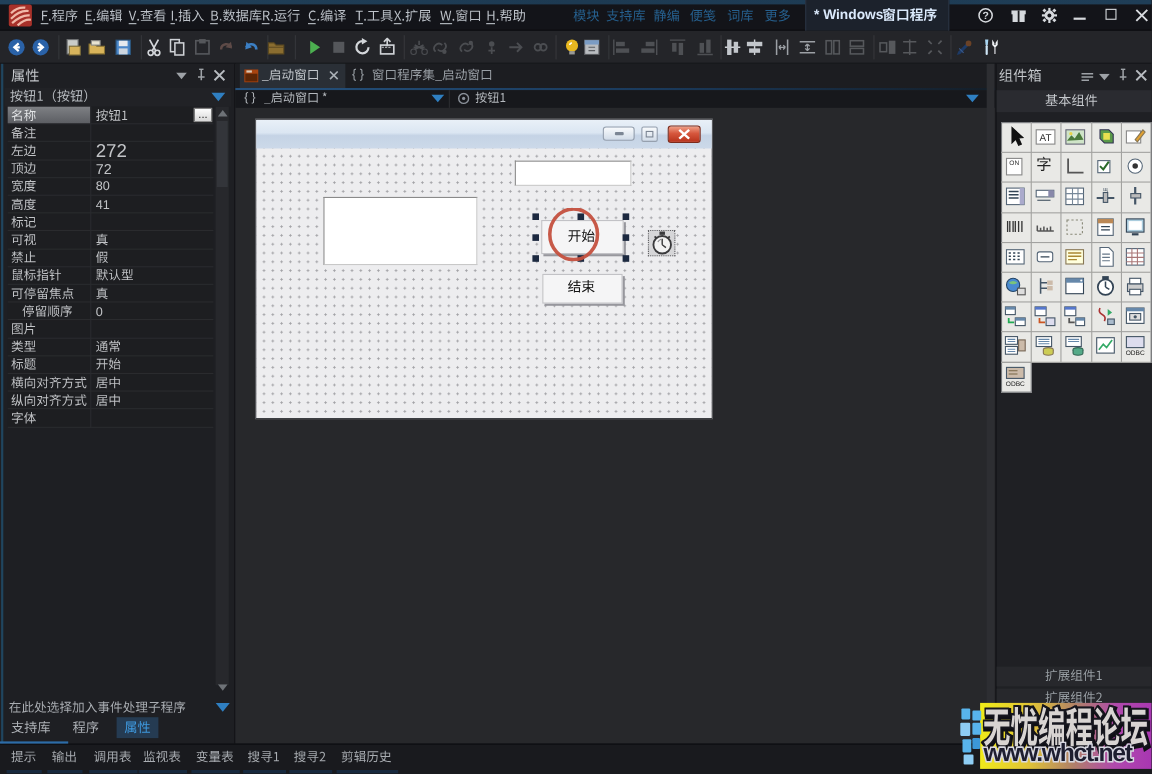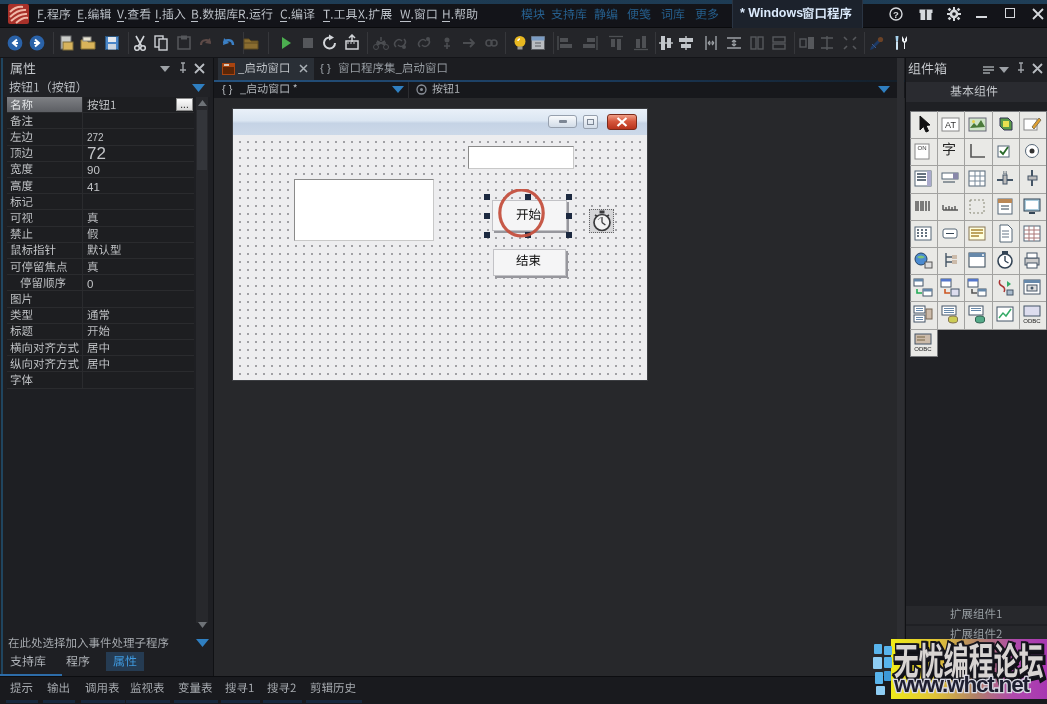--- a/index.html
+++ b/index.html
@@ -315,31 +315,31 @@
   </svg>
 <div class="ab" style="left:176px;top:98.0px;width:17px;height:13px;background:linear-gradient(#fdfdfd,#d8d8d8);border:1px solid #8a8a8a;color:#222;font-size:10px;text-align:center;line-height:11px">...</div>
 <div class="ab" style="left:7px;top:128.4px;width:187px;height:1px;background:#2a2b2e"></div>
 <svg style="position:absolute;left:10px;top:114.7px;overflow:visible" width="23" height="14.4">
     <path transform="translate(0 10.1)" d="M7.9 -7.9C7.3 -7.3 6.6 -6.8 5.7 -6.4C4.9 -6.8 4.3 -7.2 3.8 -7.8L3.9 -7.9ZM4.2 -9.7C3.7 -8.7 2.5 -7.5 0.9 -6.8C1.1 -6.6 1.3 -6.3 1.5 -6.1C2.1 -6.5 2.7 -6.8 3.2 -7.2C3.6 -6.8 4.2 -6.3 4.8 -6C3.4 -5.4 1.8 -5 0.3 -4.8C0.5 -4.6 0.7 -4.2 0.7 -4C2.4 -4.2 4.2 -4.7 5.7 -5.5C7.2 -4.8 8.9 -4.3 10.6 -4.1C10.8 -4.4 11 -4.7 11.2 -4.9C9.6 -5.1 8 -5.4 6.6 -6C7.7 -6.6 8.7 -7.4 9.3 -8.4L8.7 -8.7L8.6 -8.7H4.6C4.8 -8.9 5 -9.2 5.2 -9.5ZM2.9 -1.5H5.3V-0.2H2.9ZM2.9 -2.2V-3.3H5.3V-2.2ZM8.6 -1.5V-0.2H6.2V-1.5ZM8.6 -2.2H6.2V-3.3H8.6ZM2 -4.1V0.9H2.9V0.6H8.6V0.9H9.5V-4.1Z M12.6 -8.9C13.3 -8.5 14.3 -8 14.8 -7.6L15.3 -8.3C14.8 -8.7 13.8 -9.2 13.1 -9.5ZM12 -5.7C12.7 -5.4 13.7 -4.8 14.1 -4.5L14.6 -5.2C14.1 -5.5 13.2 -6 12.5 -6.4ZM12.3 0.2 13 0.8C13.7 -0.3 14.5 -1.7 15.1 -2.9L14.5 -3.5C13.8 -2.2 12.9 -0.7 12.3 0.2ZM17.8 -9.4C18.2 -8.8 18.6 -8 18.8 -7.5L19.6 -7.8C19.4 -8.3 19 -9.1 18.6 -9.7ZM15.3 -7.5V-6.6H18.4V-4H15.8V-3.2H18.4V-0.3H15V0.6H22.6V-0.3H19.3V-3.2H21.9V-4H19.3V-6.6H22.3V-7.5Z" fill="#c2c4c7"></path>
   </svg>
 <div class="ab" style="left:7px;top:144.6px;width:187px;height:1px;background:#2a2b2e"></div>
 <svg style="position:absolute;left:10px;top:130.9px;overflow:visible" width="23" height="14.4">
     <path transform="translate(0 10.1)" d="M4.3 -9.7C4.2 -9 4 -8.3 3.9 -7.6H0.8V-6.8H3.7C3 -4.3 2 -2 0.3 -0.4C0.5 -0.3 0.8 0 0.9 0.2C2.3 -1 3.2 -2.7 3.9 -4.5V-3.7H6.4V-0.3H2.7V0.6H10.9V-0.3H7.3V-3.7H10.4V-4.5H3.9C4.2 -5.3 4.4 -6 4.6 -6.8H10.7V-7.6H4.8C4.9 -8.2 5 -8.9 5.2 -9.5Z M12.4 -9C13.1 -8.4 13.8 -7.6 14.2 -7L14.9 -7.6C14.5 -8.1 13.7 -8.9 13.1 -9.5ZM17.9 -9.5C17.8 -8.8 17.8 -8.2 17.8 -7.6H15.4V-6.8H17.7C17.5 -4.6 17 -2.7 15.1 -1.6C15.3 -1.5 15.6 -1.2 15.7 -1C17.8 -2.3 18.4 -4.3 18.6 -6.8H21.2C21 -3.5 20.9 -2.3 20.6 -2C20.5 -1.8 20.4 -1.8 20.1 -1.8C19.9 -1.8 19.2 -1.8 18.5 -1.9C18.7 -1.6 18.8 -1.3 18.8 -1C19.5 -1 20.1 -1 20.5 -1C20.9 -1 21.1 -1.1 21.4 -1.4C21.8 -1.9 21.9 -3.3 22.1 -7.2C22.1 -7.3 22.1 -7.6 22.1 -7.6H18.7C18.7 -8.2 18.8 -8.8 18.8 -9.5ZM14.4 -5.8H12V-4.9H13.5V-1.3C13 -1.1 12.4 -0.6 11.8 0.1L12.4 0.9C13 0.1 13.5 -0.6 13.9 -0.6C14.1 -0.6 14.5 -0.2 15 0.1C15.8 0.7 16.8 0.8 18.3 0.8C19.5 0.8 21.6 0.7 22.4 0.7C22.4 0.4 22.6 -0.1 22.7 -0.3C21.5 -0.2 19.8 -0.1 18.4 -0.1C17 -0.1 16 -0.1 15.2 -0.6C14.8 -0.9 14.6 -1.1 14.4 -1.3Z" fill="#c2c4c7"></path>
   </svg>
-<div class="ab" style="left:87px;top:130.9px;font-size:10px;line-height:14px;color:#c2c4c7">272</div>
+<div class="ab" style="left:87px;top:130.9px;font-size:17px;line-height:14px;color:#c2c4c7">272</div>
 <div class="ab" style="left:7px;top:160.8px;width:187px;height:1px;background:#2a2b2e"></div>
 <svg style="position:absolute;left:10px;top:147.1px;overflow:visible" width="23" height="14.4">
     <path transform="translate(0 10.1)" d="M7.6 -5.7V-3.4C7.6 -2.2 7.4 -0.7 4.6 0.2C4.7 0.4 5 0.7 5.1 0.9C8 -0.2 8.5 -1.9 8.5 -3.4V-5.7ZM8.1 -1C9 -0.4 10 0.4 10.5 0.9L11.1 0.3C10.6 -0.3 9.5 -1.1 8.7 -1.6ZM5.5 -7.2V-1.8H6.3V-6.4H9.8V-1.8H10.6V-7.2H8L8.4 -8.4H11.1V-9.2H5V-8.4H7.5C7.4 -8 7.3 -7.6 7.1 -7.2ZM0.5 -8.8V-8H2.4V-0.6C2.4 -0.4 2.3 -0.4 2.1 -0.3C1.9 -0.3 1.3 -0.3 0.6 -0.4C0.8 -0.1 0.9 0.3 0.9 0.5C1.9 0.5 2.4 0.5 2.8 0.3C3.1 0.2 3.2 -0.1 3.2 -0.6V-8H4.8V-8.8Z M12.4 -9C13.1 -8.4 13.8 -7.6 14.2 -7L14.9 -7.6C14.5 -8.1 13.7 -8.9 13.1 -9.5ZM17.9 -9.5C17.8 -8.8 17.8 -8.2 17.8 -7.6H15.4V-6.8H17.7C17.5 -4.6 17 -2.7 15.1 -1.6C15.3 -1.5 15.6 -1.2 15.7 -1C17.8 -2.3 18.4 -4.3 18.6 -6.8H21.2C21 -3.5 20.9 -2.3 20.6 -2C20.5 -1.8 20.4 -1.8 20.1 -1.8C19.9 -1.8 19.2 -1.8 18.5 -1.9C18.7 -1.6 18.8 -1.3 18.8 -1C19.5 -1 20.1 -1 20.5 -1C20.9 -1 21.1 -1.1 21.4 -1.4C21.8 -1.9 21.9 -3.3 22.1 -7.2C22.1 -7.3 22.1 -7.6 22.1 -7.6H18.7C18.7 -8.2 18.8 -8.8 18.8 -9.5ZM14.4 -5.8H12V-4.9H13.5V-1.3C13 -1.1 12.4 -0.6 11.8 0.1L12.4 0.9C13 0.1 13.5 -0.6 13.9 -0.6C14.1 -0.6 14.5 -0.2 15 0.1C15.8 0.7 16.8 0.8 18.3 0.8C19.5 0.8 21.6 0.7 22.4 0.7C22.4 0.4 22.6 -0.1 22.7 -0.3C21.5 -0.2 19.8 -0.1 18.4 -0.1C17 -0.1 16 -0.1 15.2 -0.6C14.8 -0.9 14.6 -1.1 14.4 -1.3Z" fill="#c2c4c7"></path>
   </svg>
-<div class="ab" style="left:87px;top:147.1px;font-size:17px;line-height:14px;color:#c2c4c7">72</div>
+<div class="ab" style="left:87px;top:147.1px;font-size:13px;line-height:14px;color:#c2c4c7">72</div>
 <div class="ab" style="left:7px;top:177.0px;width:187px;height:1px;background:#2a2b2e"></div>
 <svg style="position:absolute;left:10px;top:163.3px;overflow:visible" width="23" height="14.4">
     <path transform="translate(0 10.1)" d="M6 -2.2V-0.3C6 0.5 6.3 0.8 7.5 0.8C7.8 0.8 9.4 0.8 9.6 0.8C10.7 0.8 10.9 0.4 11.1 -1.4C10.8 -1.4 10.5 -1.6 10.3 -1.7C10.2 -0.2 10.1 0 9.6 0C9.2 0 7.8 0 7.6 0C7 0 6.9 -0 6.9 -0.3V-2.2ZM5.1 -3.6V-2.7C5.1 -1.8 4.7 -0.5 0.5 0.4C0.7 0.6 1 0.9 1.1 1.1C5.5 0.1 6 -1.5 6 -2.7V-3.6ZM2.3 -4.8V-1.2H3.2V-4H8.3V-1.2H9.2V-4.8ZM5 -9.5C5.1 -9.2 5.3 -8.9 5.4 -8.6H0.9V-6.5H1.7V-7.9H9.8V-6.5H10.6V-8.6H6.5C6.3 -9 6.1 -9.4 5.9 -9.8ZM6.9 -7.5V-6.7H4.6V-7.5H3.8V-6.7H2V-6H3.8V-5.2H4.6V-6H6.9V-5.2H7.7V-6H9.5V-6.7H7.7V-7.5Z M15.9 -7.4V-6.4H14.1V-5.7H15.9V-3.8H20.4V-5.7H22.3V-6.4H20.4V-7.4H19.6V-6.4H16.8V-7.4ZM19.6 -5.7V-4.5H16.8V-5.7ZM20.2 -2.3C19.7 -1.7 19 -1.3 18.2 -0.9C17.3 -1.3 16.7 -1.8 16.2 -2.3ZM14.2 -3V-2.3H15.7L15.4 -2.2C15.8 -1.5 16.5 -1 17.2 -0.5C16.1 -0.2 14.9 0 13.7 0.1C13.8 0.3 14 0.6 14.1 0.9C15.5 0.7 16.9 0.4 18.1 -0.1C19.3 0.4 20.6 0.7 22.1 0.9C22.2 0.7 22.4 0.4 22.6 0.2C21.3 0.1 20.1 -0.2 19.1 -0.5C20.1 -1.1 20.9 -1.8 21.5 -2.8L20.9 -3.1L20.8 -3ZM16.9 -9.5C17.1 -9.2 17.3 -8.8 17.4 -8.5H12.9V-5.4C12.9 -3.7 12.9 -1.2 11.9 0.5C12.1 0.6 12.5 0.8 12.7 0.9C13.7 -0.9 13.8 -3.6 13.8 -5.4V-7.7H22.4V-8.5H18.4C18.2 -8.9 18 -9.3 17.8 -9.7Z" fill="#c2c4c7"></path>
   </svg>
-<div class="ab" style="left:87px;top:163.3px;font-size:11.5px;line-height:14px;color:#c2c4c7">90</div>
+<div class="ab" style="left:87px;top:163.3px;font-size:11.5px;line-height:14px;color:#c2c4c7">80</div>
 <div class="ab" style="left:7px;top:193.2px;width:187px;height:1px;background:#2a2b2e"></div>
 <svg style="position:absolute;left:10px;top:179.5px;overflow:visible" width="23" height="14.4">
     <path transform="translate(0 10.1)" d="M3.3 -6.4H8.3V-5.4H3.3ZM2.4 -7.1V-4.7H9.2V-7.1ZM5.1 -9.5 5.4 -8.5H0.7V-7.7H10.8V-8.5H6.4C6.2 -8.8 6.1 -9.3 5.9 -9.7ZM1.1 -4.1V0.9H1.9V-3.4H9.5V0C9.5 0.1 9.5 0.2 9.3 0.2C9.2 0.2 8.7 0.2 8.2 0.2C8.3 0.4 8.4 0.6 8.5 0.8C9.2 0.8 9.7 0.8 10 0.7C10.3 0.6 10.4 0.4 10.4 0V-4.1ZM3.2 -2.7V0.2H4V-0.3H8.1V-2.7ZM4 -2.1H7.3V-1H4Z M15.9 -7.4V-6.4H14.1V-5.7H15.9V-3.8H20.4V-5.7H22.3V-6.4H20.4V-7.4H19.6V-6.4H16.8V-7.4ZM19.6 -5.7V-4.5H16.8V-5.7ZM20.2 -2.3C19.7 -1.7 19 -1.3 18.2 -0.9C17.3 -1.3 16.7 -1.8 16.2 -2.3ZM14.2 -3V-2.3H15.7L15.4 -2.2C15.8 -1.5 16.5 -1 17.2 -0.5C16.1 -0.2 14.9 0 13.7 0.1C13.8 0.3 14 0.6 14.1 0.9C15.5 0.7 16.9 0.4 18.1 -0.1C19.3 0.4 20.6 0.7 22.1 0.9C22.2 0.7 22.4 0.4 22.6 0.2C21.3 0.1 20.1 -0.2 19.1 -0.5C20.1 -1.1 20.9 -1.8 21.5 -2.8L20.9 -3.1L20.8 -3ZM16.9 -9.5C17.1 -9.2 17.3 -8.8 17.4 -8.5H12.9V-5.4C12.9 -3.7 12.9 -1.2 11.9 0.5C12.1 0.6 12.5 0.8 12.7 0.9C13.7 -0.9 13.8 -3.6 13.8 -5.4V-7.7H22.4V-8.5H18.4C18.2 -8.9 18 -9.3 17.8 -9.7Z" fill="#c2c4c7"></path>
   </svg>
 <div class="ab" style="left:87px;top:179.5px;font-size:11.5px;line-height:14px;color:#c2c4c7">41</div>
 <div class="ab" style="left:7px;top:209.4px;width:187px;height:1px;background:#2a2b2e"></div>
 <svg style="position:absolute;left:10px;top:195.7px;overflow:visible" width="23" height="14.4">
     <path transform="translate(0 10.1)" d="M5.4 -8.8V-8H10.4V-8.8ZM9 -3.7C9.5 -2.6 10 -1.1 10.2 -0.2L11 -0.5C10.8 -1.4 10.3 -2.8 9.7 -4ZM5.6 -3.9C5.3 -2.7 4.8 -1.5 4.2 -0.7C4.4 -0.6 4.7 -0.3 4.9 -0.2C5.5 -1.1 6.1 -2.4 6.4 -3.8ZM4.9 -6V-5.2H7.3V-0.2C7.3 -0.1 7.3 -0 7.1 0C6.9 0 6.4 0 5.8 -0C5.9 0.3 6 0.6 6.1 0.9C6.9 0.9 7.4 0.9 7.8 0.7C8.1 0.6 8.2 0.3 8.2 -0.2V-5.2H11V-6ZM2.3 -9.7V-7.2H0.6V-6.4H2.1C1.8 -5 1 -3.3 0.3 -2.5C0.4 -2.3 0.7 -1.9 0.8 -1.7C1.3 -2.4 1.9 -3.6 2.3 -4.9V0.9H3.2V-5.1C3.6 -4.5 4 -3.8 4.2 -3.5L4.7 -4.1C4.5 -4.5 3.5 -5.7 3.2 -6.1V-6.4H4.7V-7.2H3.2V-9.7Z M12.9 -8.8C13.6 -8.3 14.4 -7.5 14.7 -7L15.4 -7.6C14.9 -8.1 14.1 -8.8 13.5 -9.4ZM13.8 0.7V0.7C14 0.5 14.3 0.2 16.2 -1.1C16.1 -1.3 16 -1.6 15.9 -1.9L14.7 -1.1V-6H12V-5.2H13.9V-1.1C13.9 -0.5 13.5 -0.1 13.3 0C13.5 0.2 13.7 0.5 13.8 0.7ZM16.3 -8.9V-8H20.9V-5.1H16.5V-0.7C16.5 0.5 17 0.7 18.2 0.7C18.5 0.7 20.6 0.7 20.9 0.7C22.1 0.7 22.4 0.2 22.6 -1.6C22.3 -1.7 21.9 -1.9 21.7 -2C21.7 -0.4 21.6 -0.1 20.8 -0.1C20.4 -0.1 18.6 -0.1 18.3 -0.1C17.6 -0.1 17.4 -0.2 17.4 -0.6V-4.3H20.9V-3.7H21.7V-8.9Z" fill="#c2c4c7"></path>
   </svg>
 <div class="ab" style="left:7px;top:225.6px;width:187px;height:1px;background:#2a2b2e"></div>

